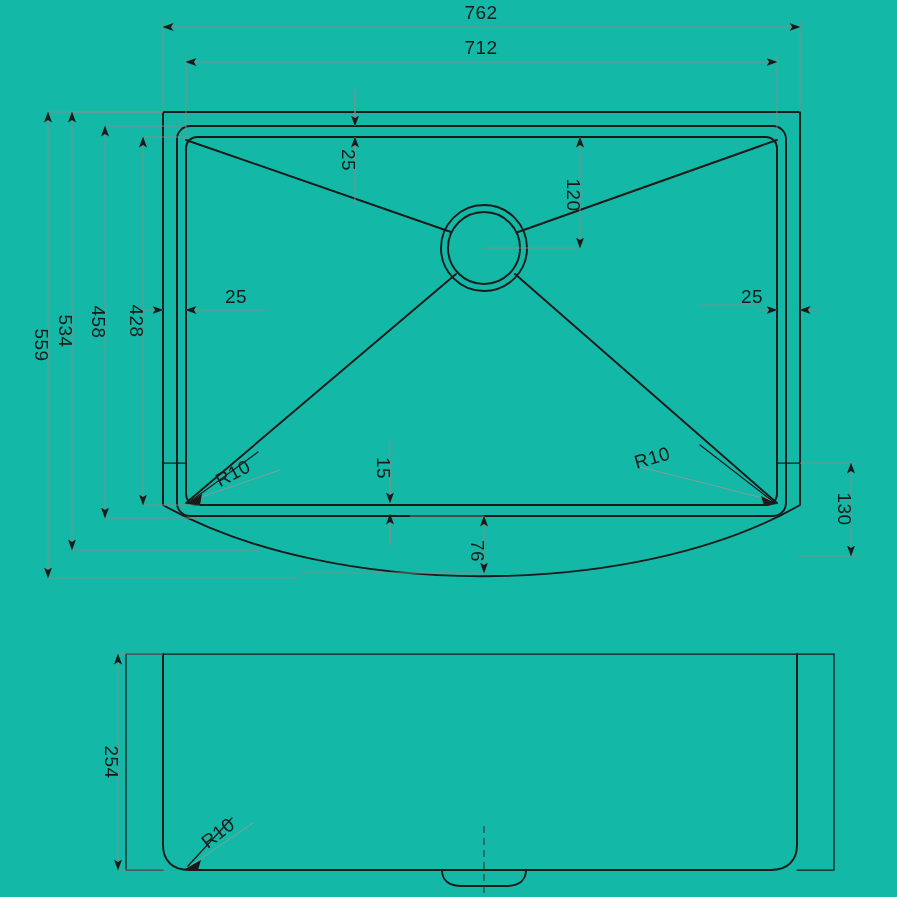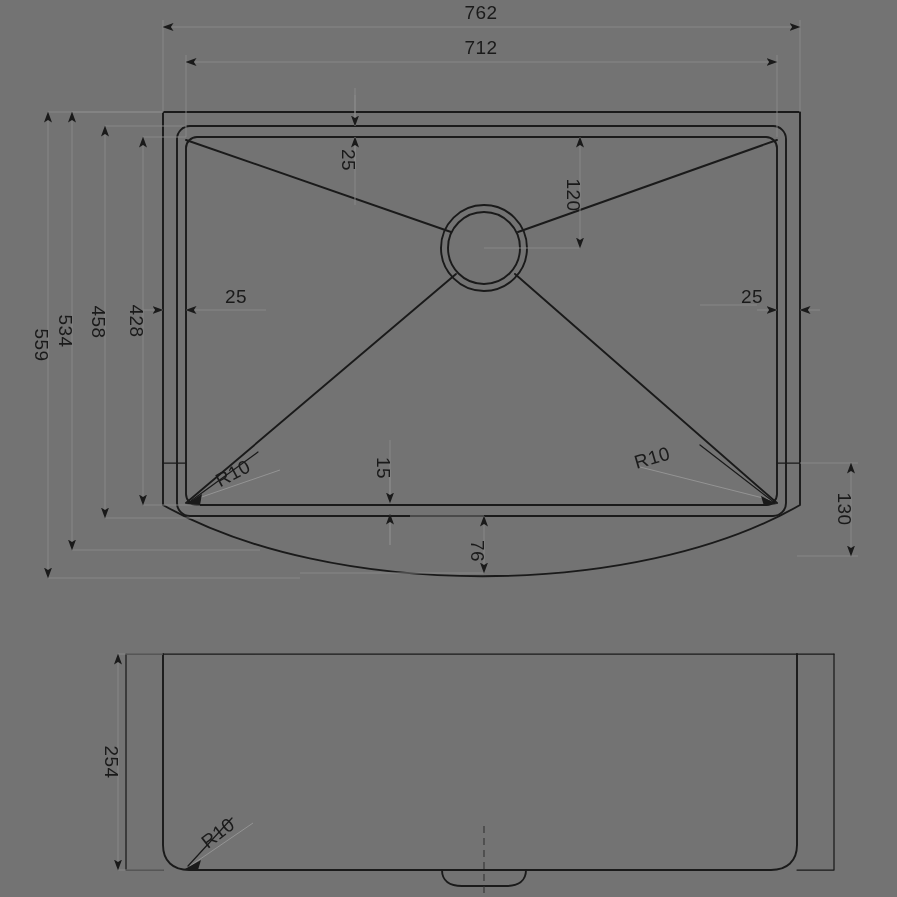--- a/index.html
+++ b/index.html
@@ -2,21 +2,21 @@
 <html><head>
 <meta charset="utf-8">
 <title>Sink Technical Drawing</title>
 <style>
   html,body{margin:0;padding:0;background:#ffffff;}
   body{
     width:897px;height:897px;
     font-family:"Liberation Sans", sans-serif;
     overflow:hidden;
   }
-  #sheet{position:relative;width:897px;height:897px;background:#737373;}
+  #sheet{position:relative;width:897px;height:897px;background:#14b8a6;}
   svg#dwg{display:block;width:897px;height:897px;}
   .part{fill:none;stroke:#1a1a1a;stroke-width:1.9;stroke-linejoin:round;stroke-linecap:round;}
   .part-thin{fill:none;stroke:#1a1a1a;stroke-width:1.25;stroke-linejoin:round;stroke-linecap:round;}
   .ext{fill:none;stroke:#8c8c8c;stroke-width:0.85;}
   .dim{fill:none;stroke:#8c8c8c;stroke-width:0.85;}
   .leader{fill:none;stroke:#9a9a9a;stroke-width:0.85;}
   .center{fill:none;stroke:#333;stroke-width:1.1;stroke-dasharray:7 5;}
   .arrowhead{fill:#1a1a1a;stroke:none;}
   text.dimtxt{
     font-family:"Liberation Sans", sans-serif;

